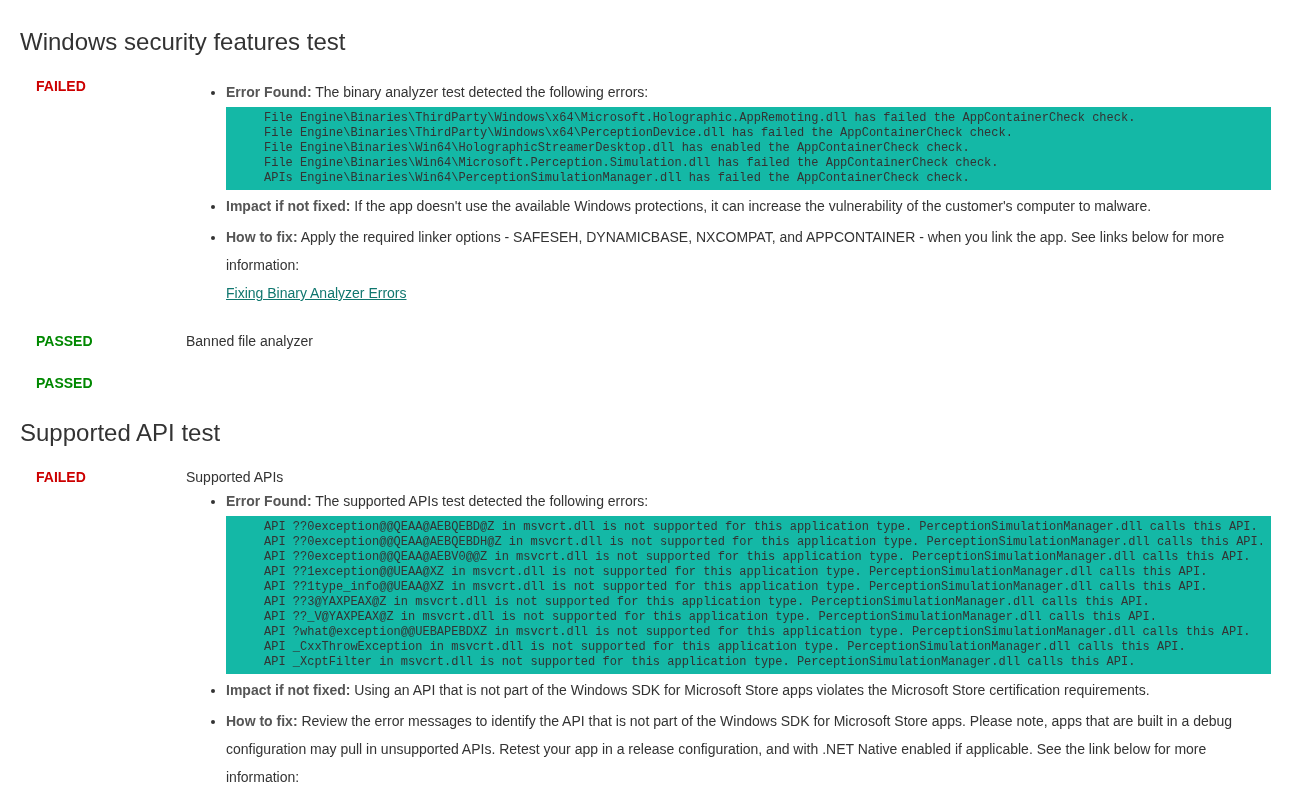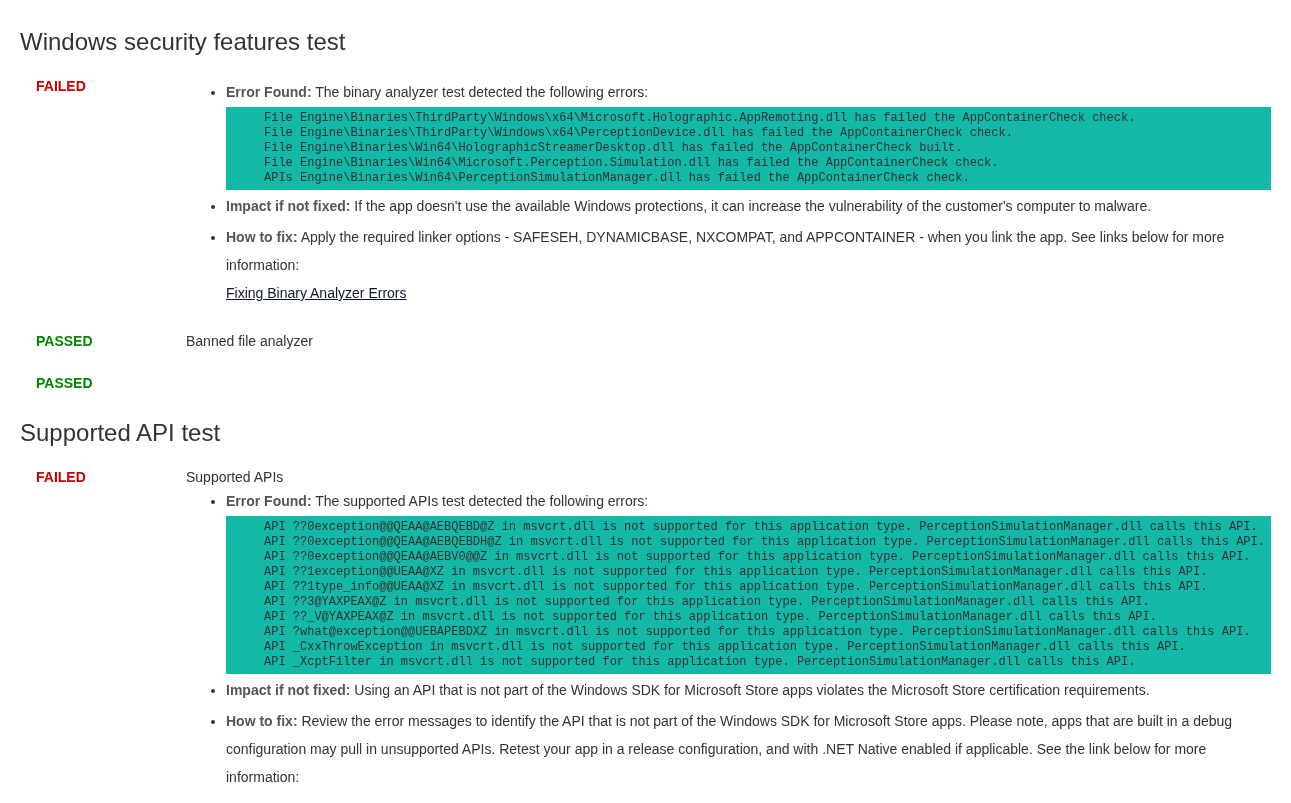--- a/index.html
+++ b/index.html
@@ -67,38 +67,38 @@
   }
   .code-block li {
     font-family: "Consolas", "Courier New", monospace;
     font-size: 12px;
     color: #333;
     line-height: 1.25;
     white-space: nowrap;
     overflow: hidden;
   }
   a.link {
-    color: #0f172a;
+    color: #0f766e;
     text-decoration: underline;
   }
 </style>
 </head>
 <body>
 
 <div id="root">
     <div class="section-title">Windows security features test</div>
     <div class="result-row">
       <div class="status-col status-failed">FAILED</div>
       <div class="content-col">
         <ul class="detail-list">
           <li><span class="label-bold">Error Found:</span><span> The binary analyzer test detected the following errors:</span><div class="code-block">
               <ul>
                 <li>File Engine\Binaries\ThirdParty\Windows\x64\Microsoft.Holographic.AppRemoting.dll has failed the AppContainerCheck check.</li>
                 <li>File Engine\Binaries\ThirdParty\Windows\x64\PerceptionDevice.dll has failed the AppContainerCheck check.</li>
-                <li>File Engine\Binaries\Win64\HolographicStreamerDesktop.dll has failed the AppContainerCheck built.</li>
+                <li>File Engine\Binaries\Win64\HolographicStreamerDesktop.dll has enabled the AppContainerCheck check.</li>
                 <li>File Engine\Binaries\Win64\Microsoft.Perception.Simulation.dll has failed the AppContainerCheck check.</li>
                 <li>APIs Engine\Binaries\Win64\PerceptionSimulationManager.dll has failed the AppContainerCheck check.</li>
               </ul>
             </div></li>
           <li><span class="label-bold">Impact if not fixed:</span><span> If the app doesn't use the available Windows protections, it can increase the vulnerability of the customer's computer to malware.</span></li>
           <li style="line-height: 2;"><span class="label-bold">How to fix:</span><span> Apply the required linker options - SAFESEH, DYNAMICBASE, NXCOMPAT, and APPCONTAINER - when you link the app. See links below for more information:</span><br><a class="link" href="#">Fixing Binary Analyzer Errors</a></li>
         </ul>
       </div>
     </div>
     <div class="result-row">

